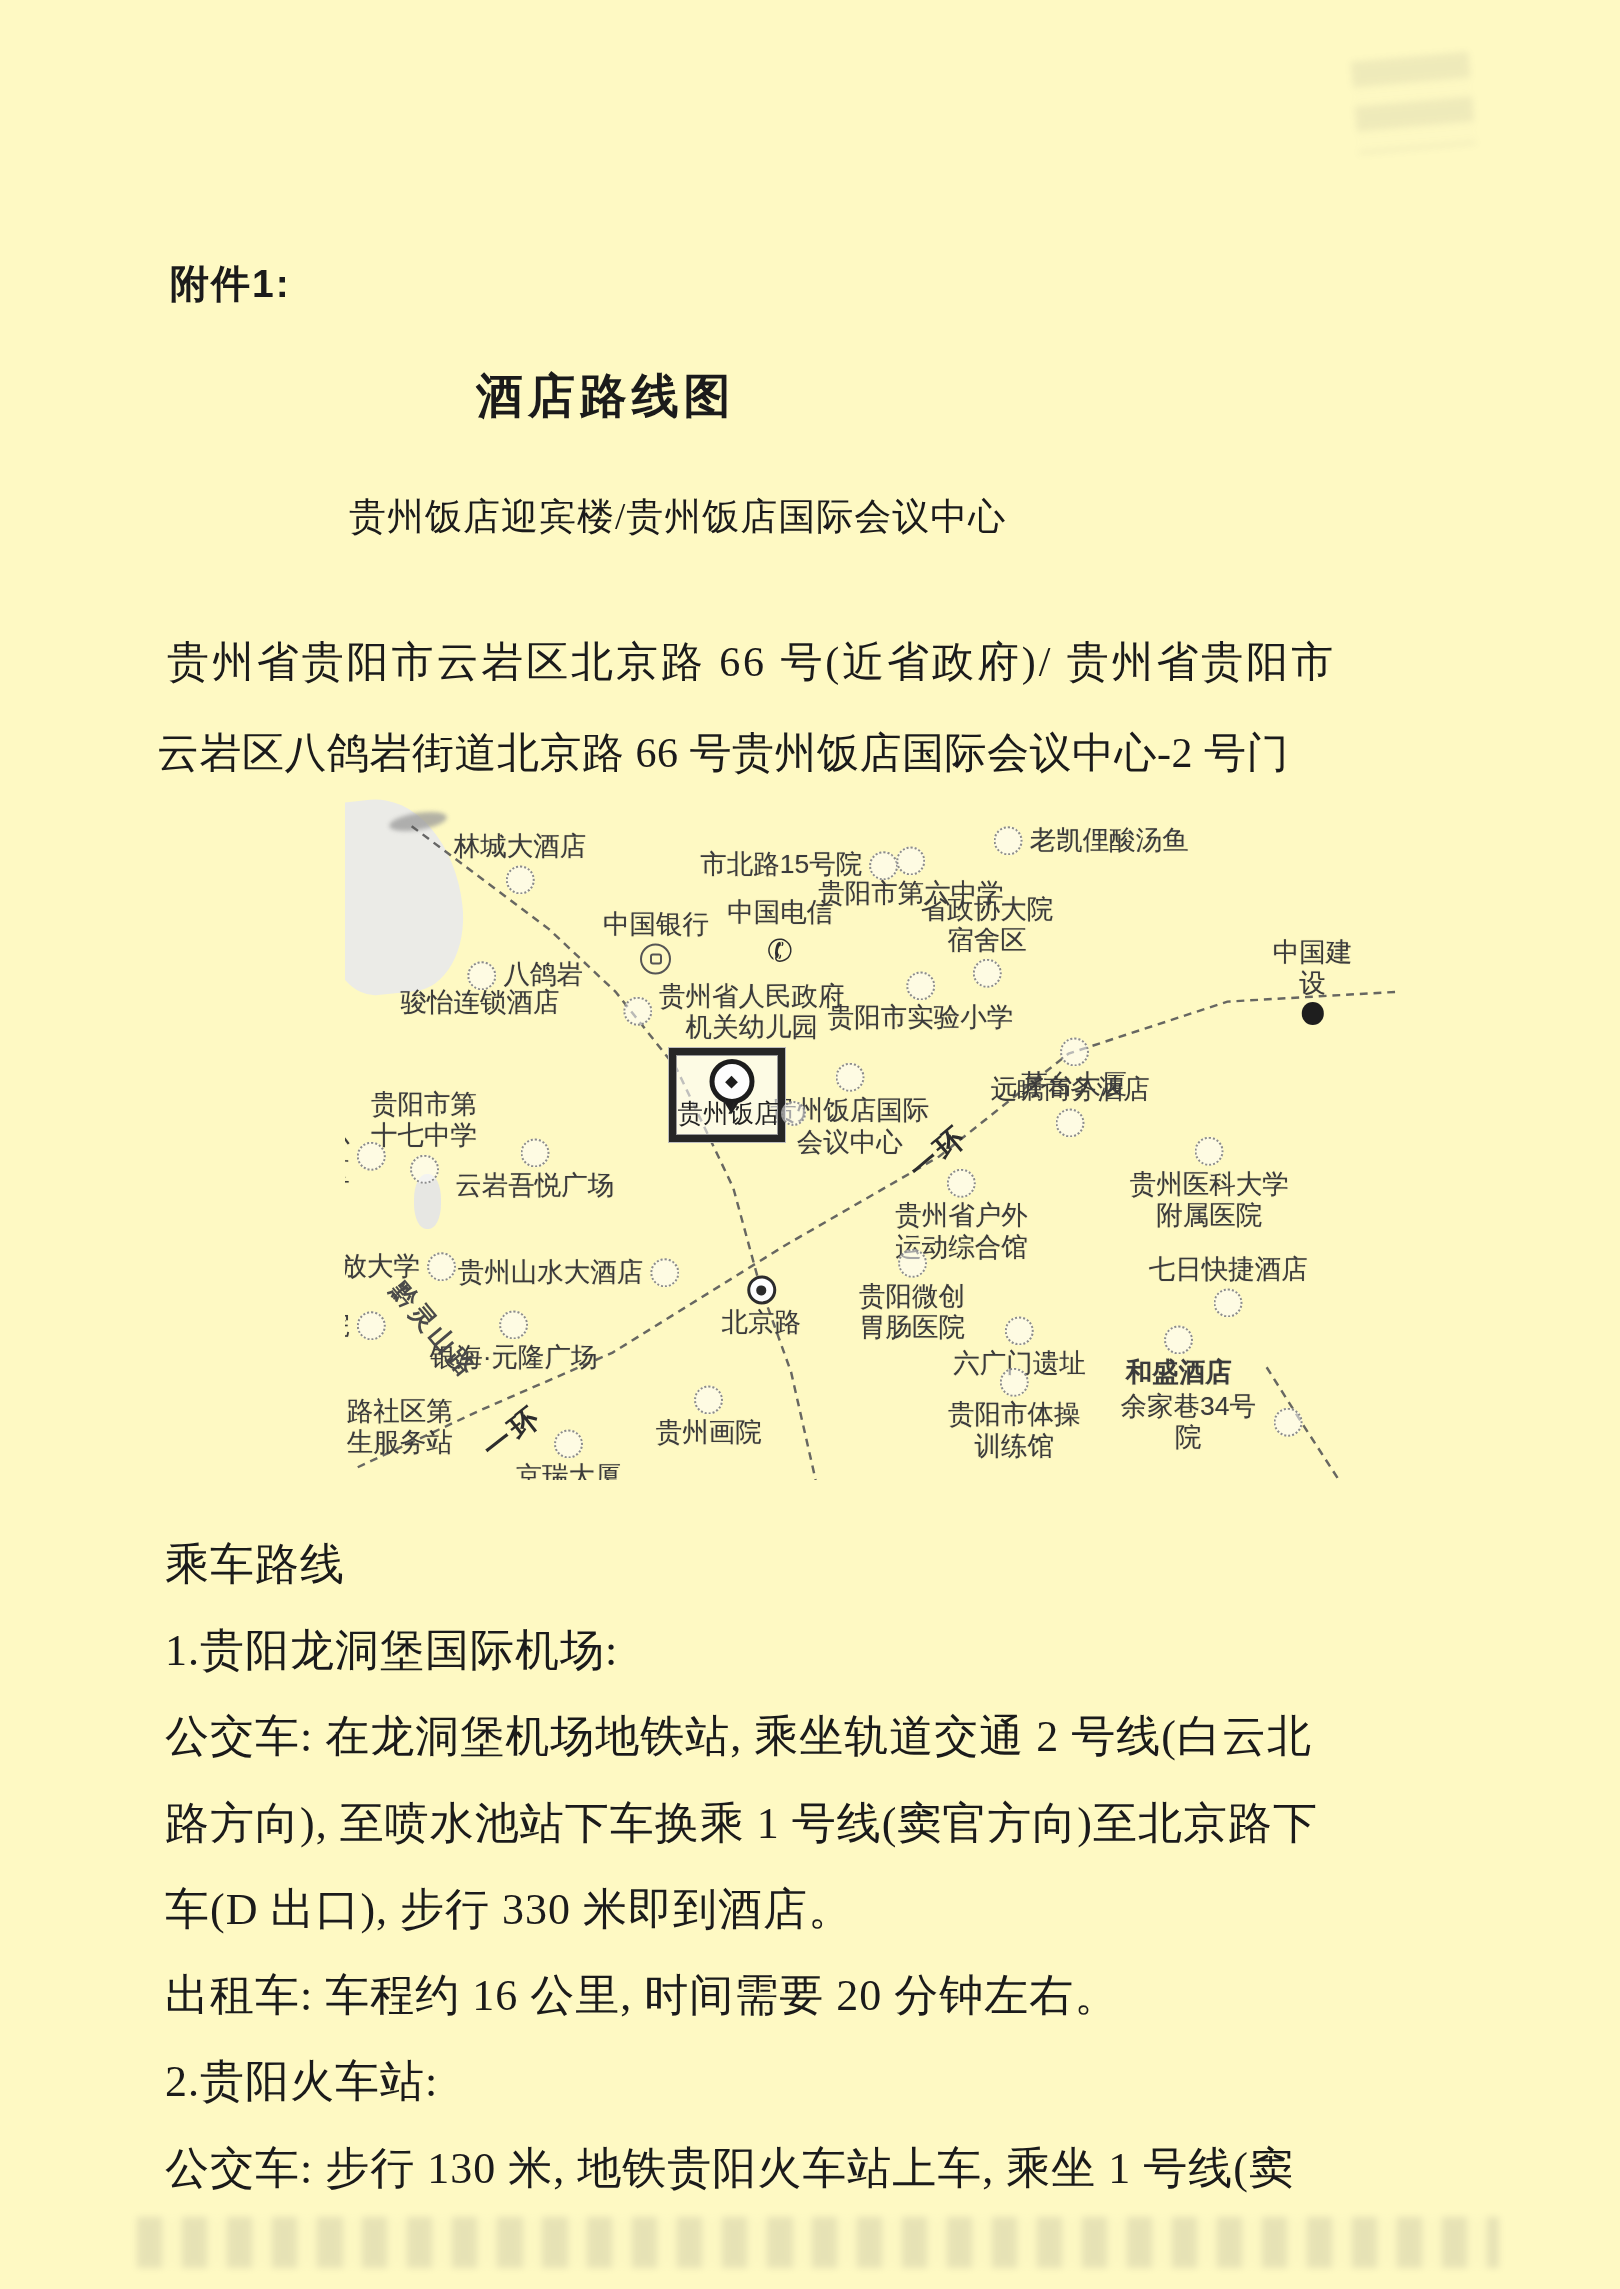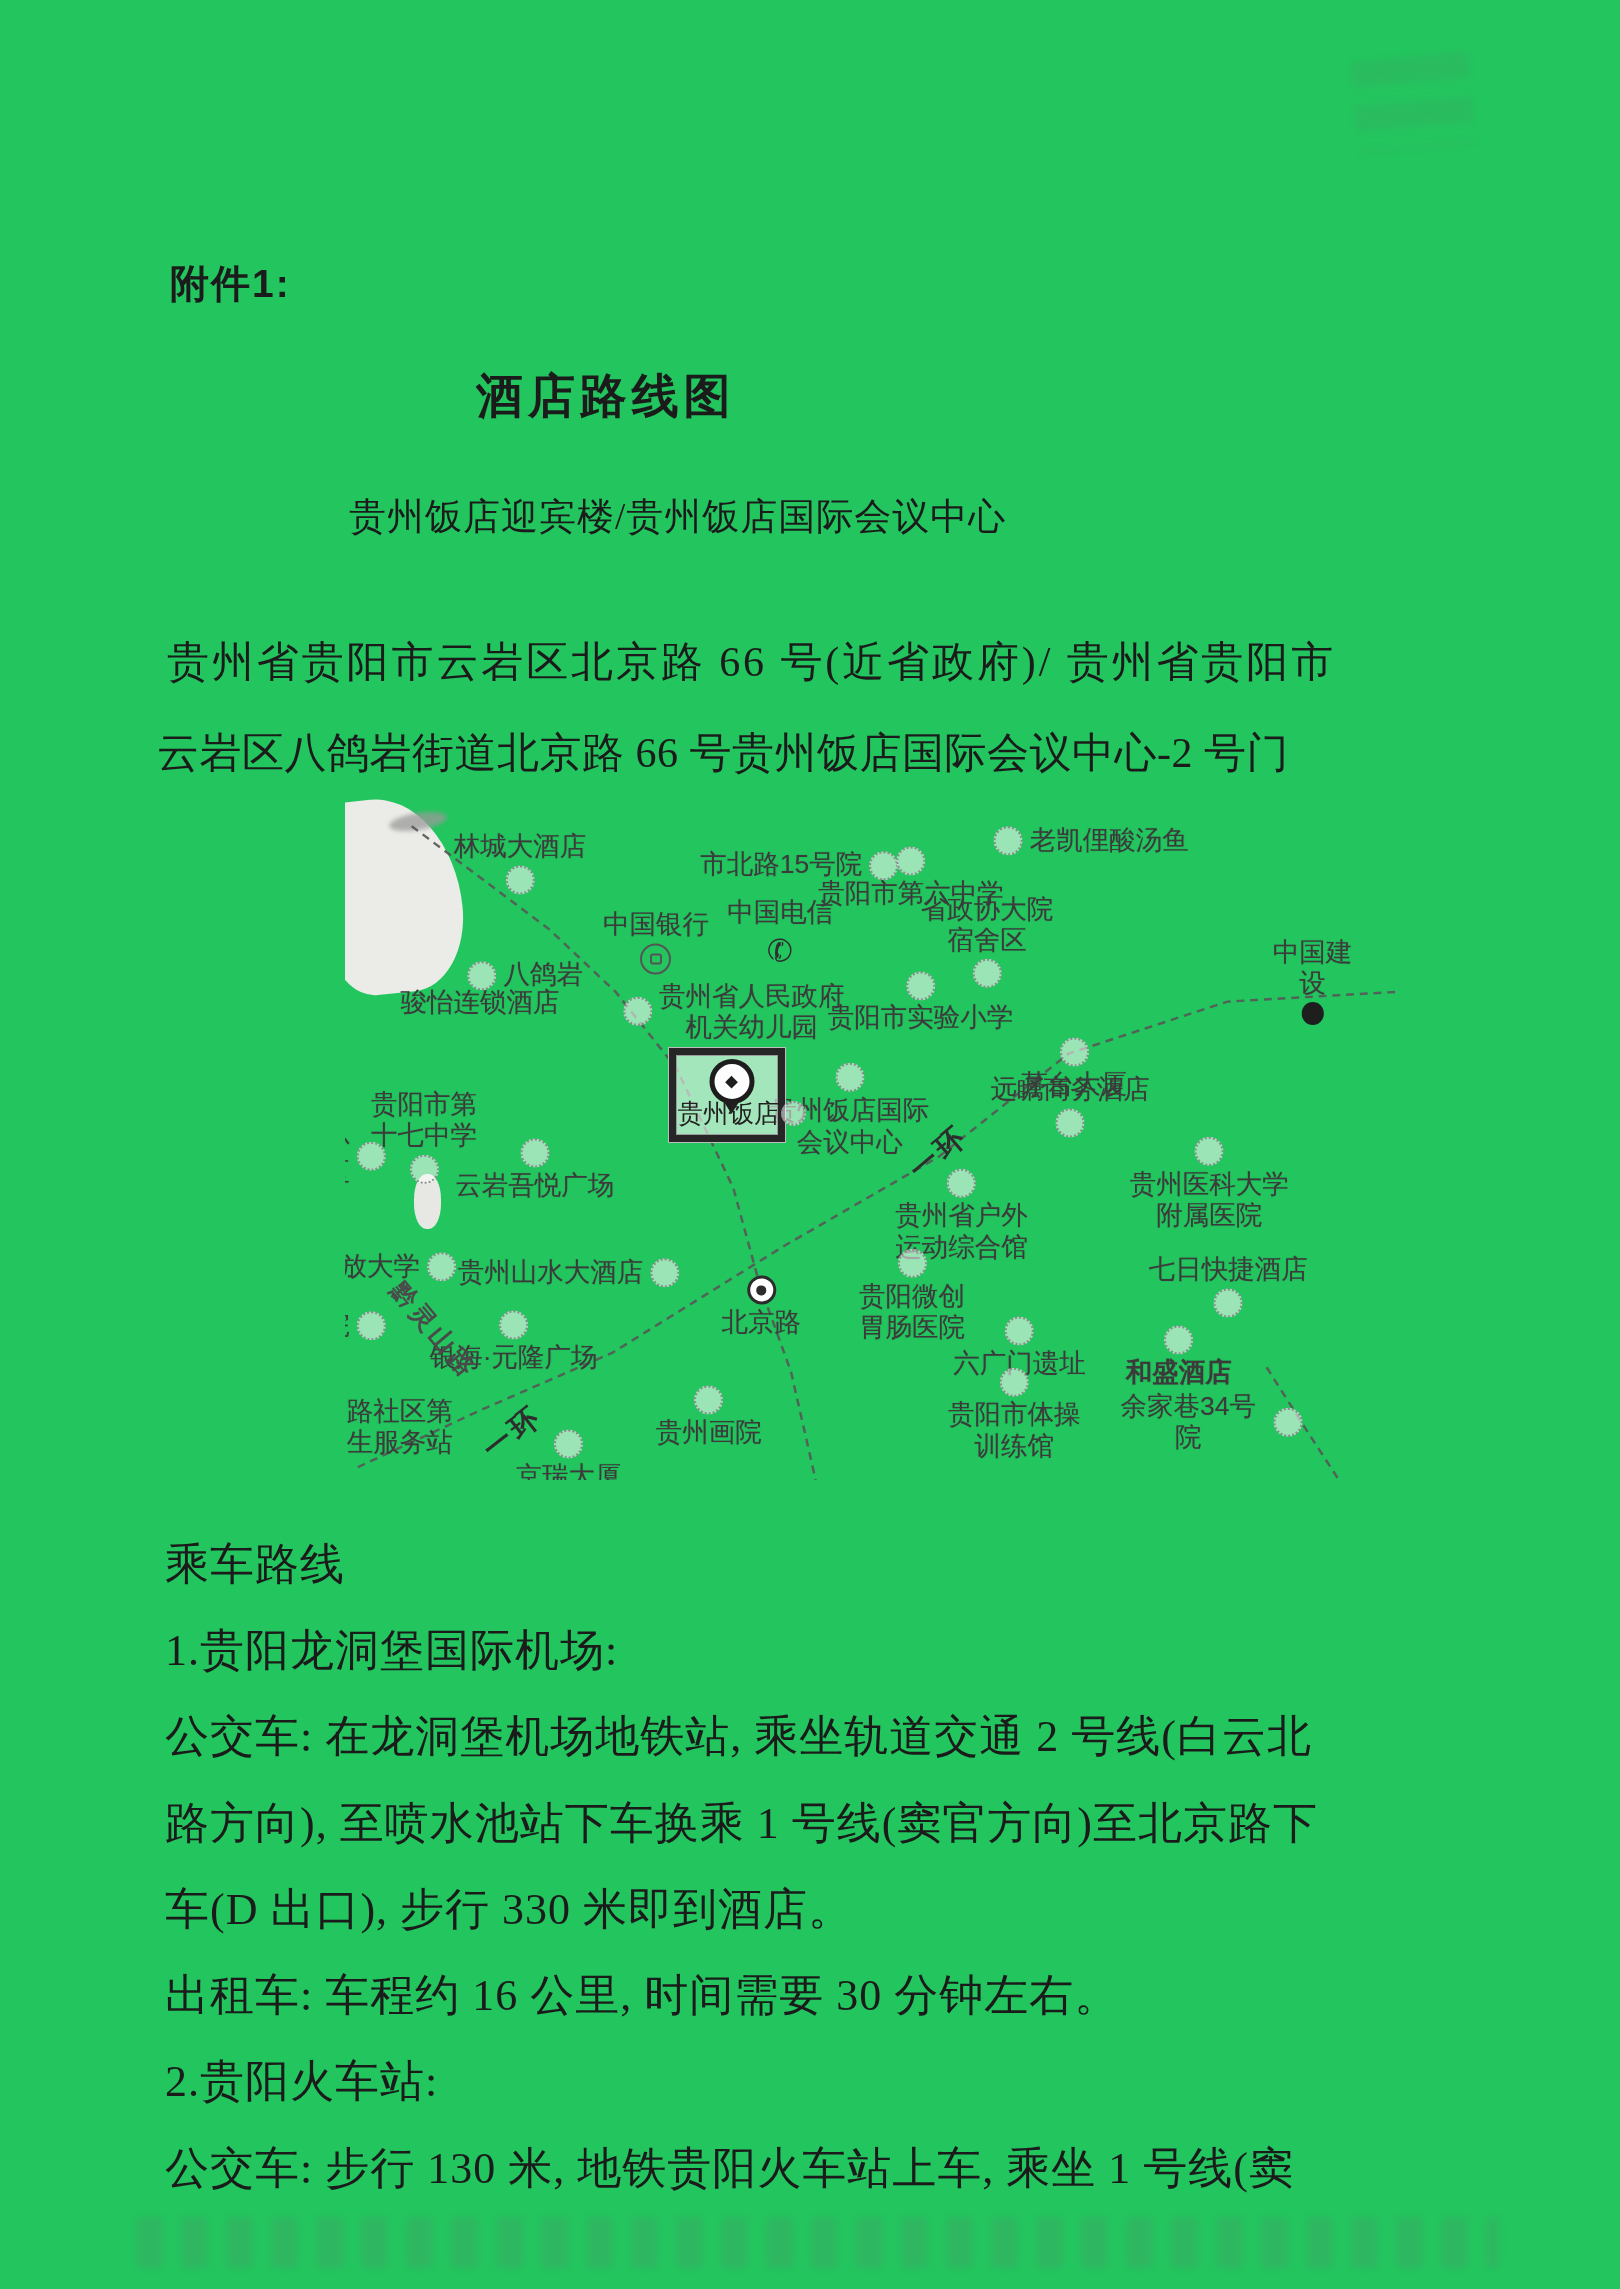--- a/index.html
+++ b/index.html
@@ -1,18 +1,18 @@
 <!DOCTYPE html>
 <html><head>
 <meta charset="utf-8">
 <style>
   html,body{margin:0;padding:0;background:#9b9b9b;}
   #page{
     position:relative;width:1620px;height:2290px;margin:0 auto;
-    background:#22c55e;overflow:hidden;
+    background:#fef9c3;overflow:hidden;
     font-family:"Liberation Serif","DejaVu Serif",serif;color:#1b1b1b;
   }
   .abs{position:absolute;}
   
   .attachment{left:170px;top:257px;font-family:"Liberation Sans","DejaVu Sans",sans-serif;
     font-size:39px;font-weight:600;letter-spacing:2px;}
   .doc-title{left:476px;top:365px;font-family:"Liberation Sans","DejaVu Sans",sans-serif;
     font-size:47px;font-weight:700;letter-spacing:4.9px;}
   .doc-subtitle{left:349px;top:492px;font-size:37px;letter-spacing:1px;}
   .addr1{left:167px;top:634px;font-size:42px;letter-spacing:2.9px;white-space:nowrap;}
@@ -143,21 +143,21 @@
 训练馆</span></div>
         <div class="poi row" style="left: 81.7%; top: 91.7%;"><span class="poi-label">余家巷34号院</span><span class="mk mk-circle"></span></div>
       </div>
   </div>
 
   <div class="abs body-line" style="top:1535px;">乘车路线</div>
   <div class="abs body-line" style="top:1621px;">1.贵阳龙洞堡国际机场:</div>
   <div class="abs body-line" style="top:1707px;">公交车: 在龙洞堡机场地铁站, 乘坐轨道交通 2 号线(白云北</div>
   <div class="abs body-line" style="top:1794px;">路方向), 至喷水池站下车换乘 1 号线(窦官方向)至北京路下</div>
   <div class="abs body-line" style="top:1880px;">车(D 出口), 步行 330 米即到酒店。</div>
-  <div class="abs body-line" style="top:1966px;">出租车: 车程约 16 公里, 时间需要 30 分钟左右。</div>
+  <div class="abs body-line" style="top:1966px;">出租车: 车程约 16 公里, 时间需要 20 分钟左右。</div>
   <div class="abs body-line" style="top:2052px;">2.贵阳火车站:</div>
   <div class="abs body-line" style="top:2139px;">公交车: 步行 130 米, 地铁贵阳火车站上车, 乘坐 1 号线(窦</div>
 
   <div class="ghost" style="left:137px;top:2217px;width:1362px;height:51px;"></div>
   <div class="ghost" style="left:1367px;top:44px;width:93px;height:118px;opacity:.10;transform:rotate(85deg);"></div>
 
 </div>
 
 
 </body></html>

